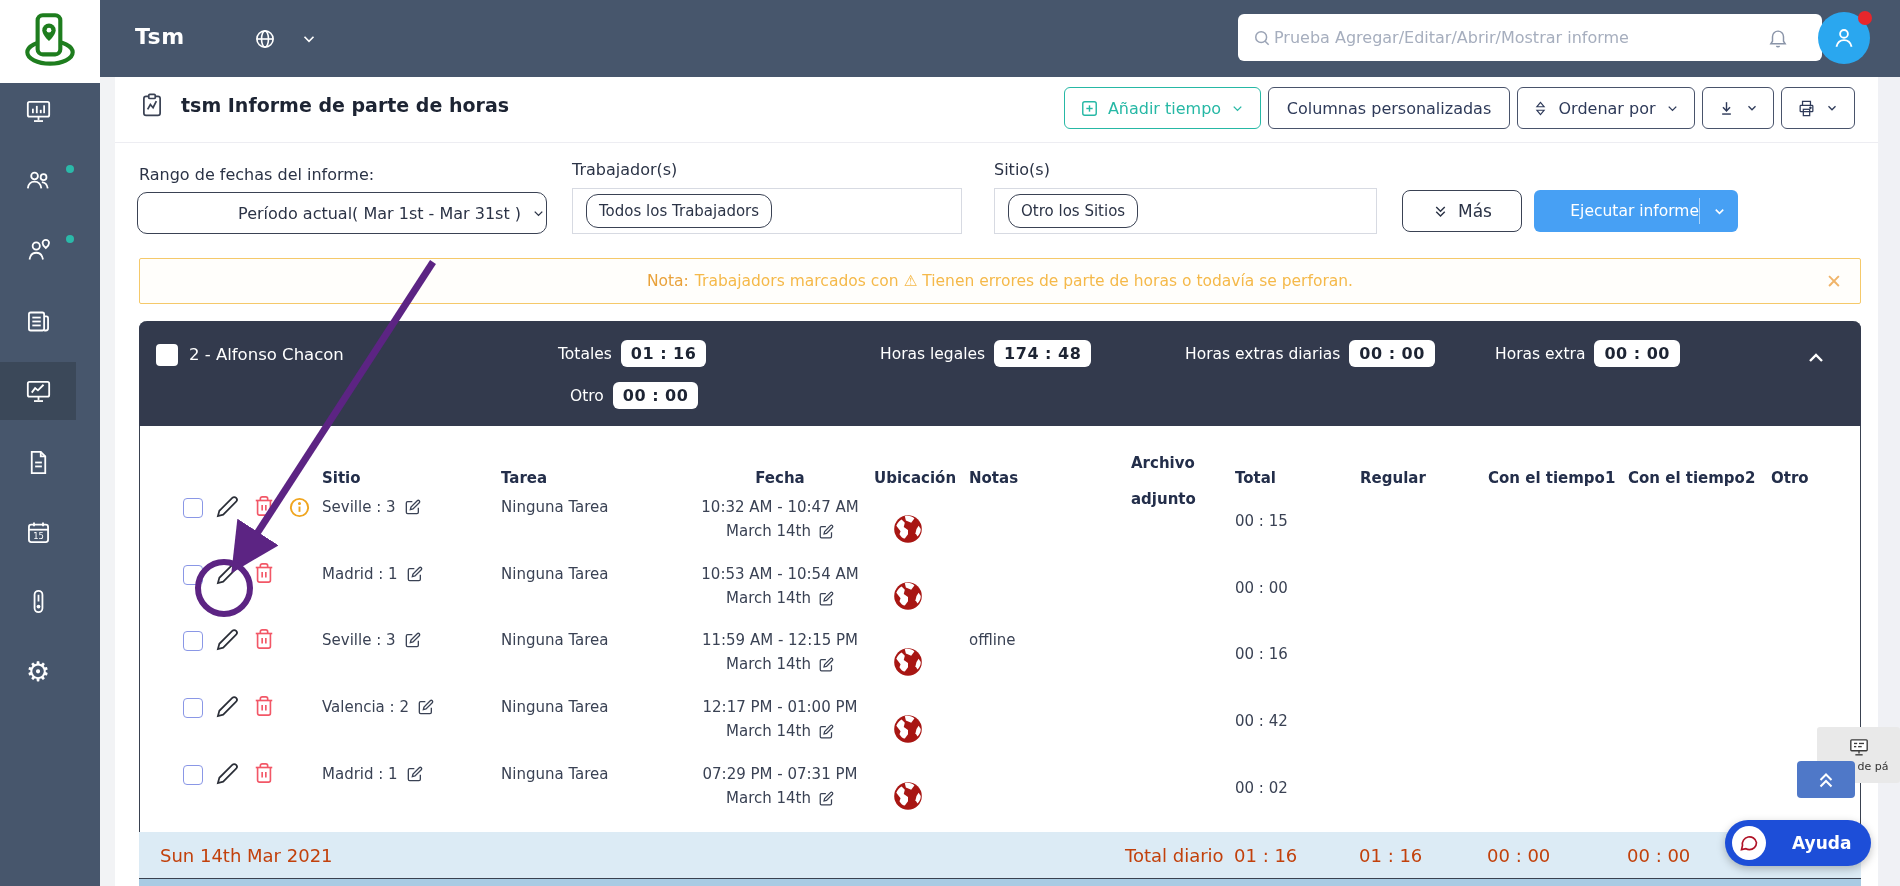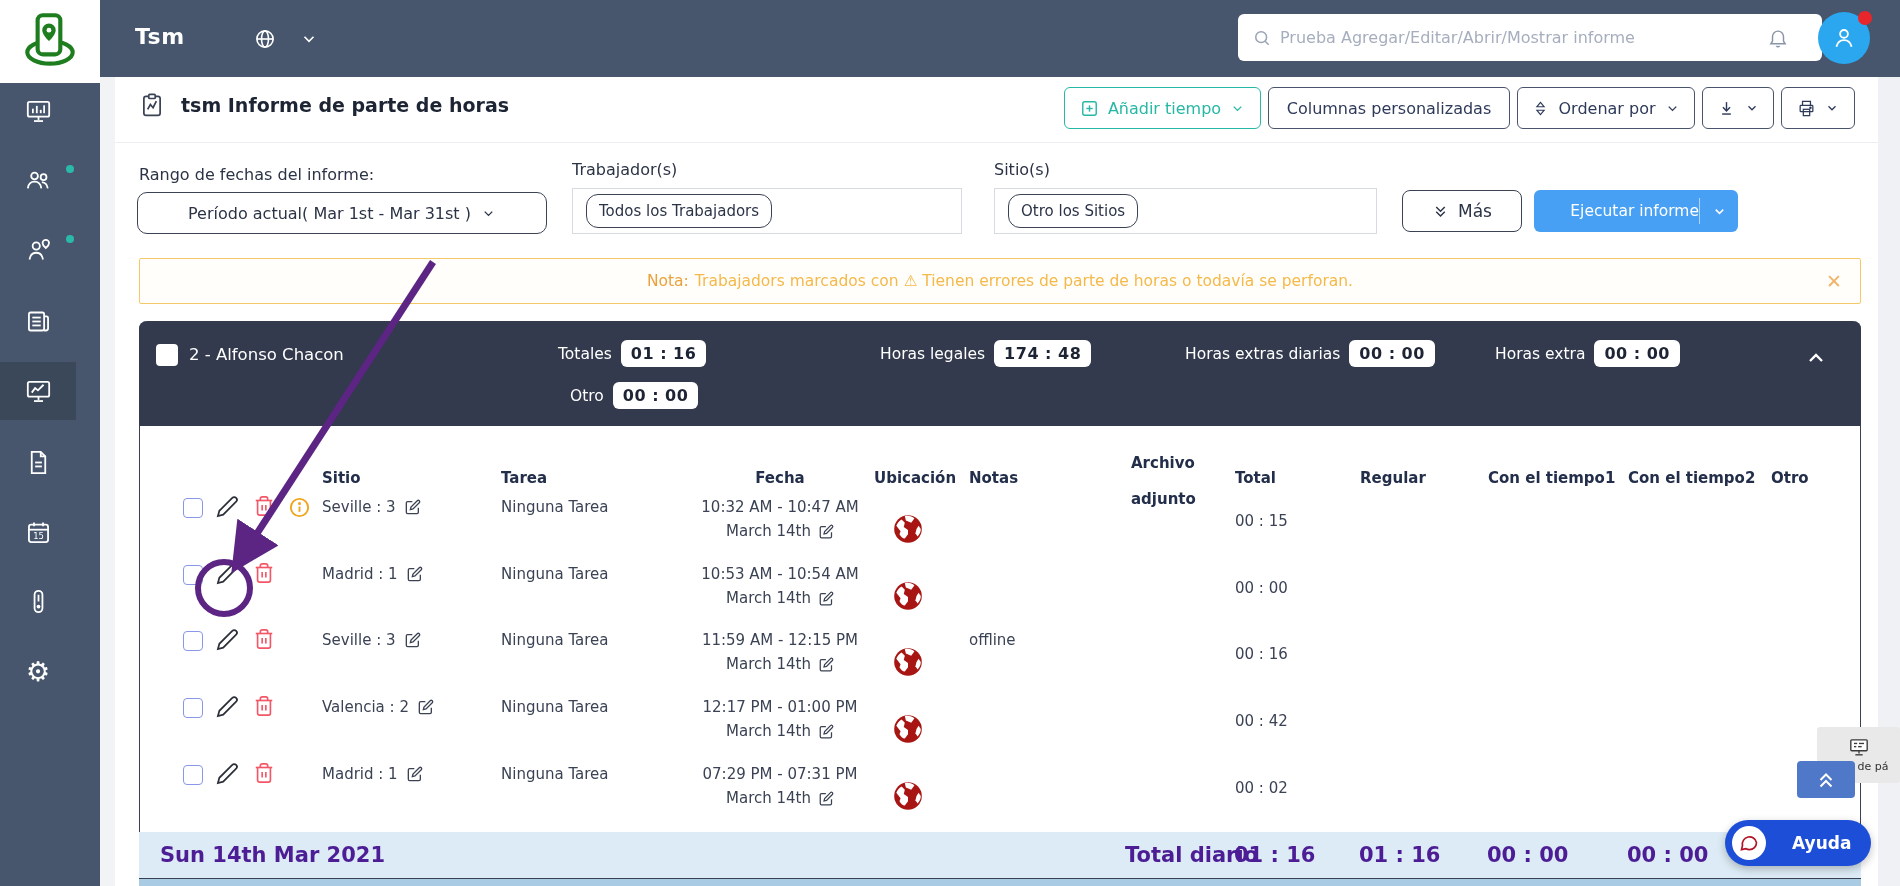--- a/index.html
+++ b/index.html
@@ -5,39 +5,39 @@
   html,body{margin:0;padding:0}
   body{width:1900px;height:886px;position:relative;overflow:hidden;background:#fff;
        font-family:"DejaVu Sans","Liberation Sans",sans-serif;color:#3a4254;}
   .abs{position:absolute}
   .flex{display:flex;align-items:center}
   svg{display:block}
   
   .navbar{left:0;top:0;width:1900px;height:77px;background:#47566c;z-index:5}
   .logo-box{left:0;top:0;width:100px;height:83px;background:#fff;z-index:7;display:flex;align-items:center;justify-content:center}
   .appname{color:#fff;font-size:22px;font-weight:bold;letter-spacing:.5px}
-  .searchbox{left:1238px;top:14px;width:584px;height:47px;background:#fff;border-radius:6px;display:flex;align-items:center;padding:0 14px;box-sizing:border-box;gap:6px}
+  .searchbox{left:1238px;top:14px;width:584px;height:47px;background:#fff;border-radius:6px;display:flex;align-items:center;padding:0 14px;box-sizing:border-box;gap:0}
   .searchbox input{border:none;outline:none;flex:1;font-size:16px;color:#3a4254;font-family:inherit}
   .searchbox input::placeholder{color:#a6aebe}
   .roundbtn{border-radius:50%;display:flex;align-items:center;justify-content:center}
   
   .sidebar{left:0;top:77px;width:100px;height:809px;background:#47566c;z-index:4}
   .side-item{position:absolute;left:0;width:76px;height:58px;display:flex;align-items:center;justify-content:center;cursor:pointer}
   .side-item.active{background:#3b4859}
   .dot{position:absolute;width:8px;height:8px;border-radius:50%;background:#2bb9a9}
   .gutter{left:100px;top:77px;width:15px;height:809px;background:#f2f3f5}
   
   .pagehead{left:115px;top:77px;width:1785px;height:65px;background:#fff;border-bottom:1px solid #ededf2}
   .title{font-size:19px;font-weight:bold;color:#1d2433}
   .hdrbtn{position:absolute;top:87px;height:42px;border:1px solid #49536b;border-radius:6px;background:#fff;
           display:flex;align-items:center;justify-content:center;gap:9px;color:#2e3a59;font-size:16px;box-sizing:border-box;cursor:pointer}
   .hdrbtn.teal{border-color:#26b8a5;color:#26b8a5}
   
   .flabel{font-size:16px;color:#2b3346}
-  .dateselect{left:137px;top:192px;width:410px;height:42px;border:1.5px solid #3a4254;border-radius:10px;display:flex;align-items:center;justify-content:center;gap:10px;font-size:16px;color:#2b3346;box-sizing:border-box;background:#fff;cursor:pointer}
+  .dateselect{left:137px;top:192px;width:410px;height:42px;border:1.5px solid #3a4254;border-radius:10px;display:flex;align-items:center;justify-content:flex-end;gap:10px;font-size:16px;color:#2b3346;box-sizing:border-box;background:#fff;cursor:pointer}
   .chipwrap{top:188px;height:46px;border:1px solid #d7dae2;background:#fff;box-sizing:border-box;display:flex;align-items:center;padding-left:13px}
   .chip{border:1.5px solid #3a4254;border-radius:12px;height:32px;display:flex;align-items:center;padding:0 12px;font-size:15px;color:#2b3346;background:#fff}
   .masbtn{left:1402px;top:190px;width:120px;height:42px;border:1.5px solid #3a4254;border-radius:8px;display:flex;align-items:center;justify-content:center;gap:9px;font-size:17px;color:#2b3346;box-sizing:border-box;background:#fff;cursor:pointer}
   .runbtn{left:1534px;top:190px;width:204px;height:42px;background:#47a0f4;border-radius:6px;display:flex;align-items:center;color:#fff;font-size:15.5px;cursor:pointer}
   .runbtn .lbl{flex:1;text-align:right}
   .runbtn .sep{width:1px;height:26px;background:rgba(255,255,255,.55)}
   .runbtn .car{width:38px;display:flex;justify-content:center}
   
   .notebar{left:139px;top:258px;width:1722px;height:46px;border:1px solid #f5c96a;border-radius:2px;background:#fffefb;display:flex;align-items:center;justify-content:center;font-size:15.5px;box-sizing:border-box}
   .notebar b{color:#e9a23b;margin-right:6px;font-weight:normal}
@@ -51,21 +51,21 @@
   .chk{width:20px;height:20px;border:1.6px solid #8a97e6;border-radius:4px;background:#fff;box-sizing:border-box;cursor:pointer}
   .chk.dark{width:22px;height:22px;border:2px solid #fff}
   .colhead{position:absolute;font-weight:bold;color:#232e4a;font-size:15px}
   .trow{position:absolute;left:0;width:1720px;height:67px}
   .cell{position:absolute;color:#3a4254;font-size:15px}
   .sitecell{display:flex;align-items:center;gap:9px}
   .fechacell{width:190px;text-align:center;line-height:24px}
   .fl2{display:flex;align-items:center;justify-content:center;gap:8px}
   
   .daily{position:absolute;left:-1px;top:511px;width:1722px;height:46px;background:#dcebf5;display:flex;align-items:center}
-  .daily .b{font-weight:bold;color:#4c1d95;font-size:21px;position:absolute}
+  .daily .b{font-weight:normal;color:#c2410c;font-size:18px;position:absolute}
   .bluestrip{left:139px;top:879px;width:1722px;height:7px;background:#a9cbe3}
   
   .scrolltrack{left:1878px;top:77px;width:22px;height:809px;background:#f0f1f5;z-index:3}
   .guide{left:1817px;top:727px;width:83px;height:56px;background:#e9e9e9;border-radius:3px;z-index:20;display:flex;flex-direction:column;align-items:center;justify-content:center;gap:2px}
   .guide span{font-size:11px;color:#333;white-space:nowrap}
   .upbtn{left:1797px;top:761px;width:58px;height:37px;background:#4f78c8;border-radius:4px;z-index:21;display:flex;align-items:center;justify-content:center;cursor:pointer}
   .ayuda{left:1725px;top:820px;width:146px;height:46px;background:#1d4ed8;border-radius:23px;z-index:45;display:flex;align-items:center;gap:26px;padding-left:7px;box-sizing:border-box;box-shadow:0 3px 8px rgba(0,0,0,.25);cursor:pointer}
   .ayuda .cc{width:34px;height:34px;border-radius:50%;background:#fff;display:flex;align-items:center;justify-content:center}
   .ayuda span{color:#fff;font-weight:bold;font-size:17px}
 </style>

